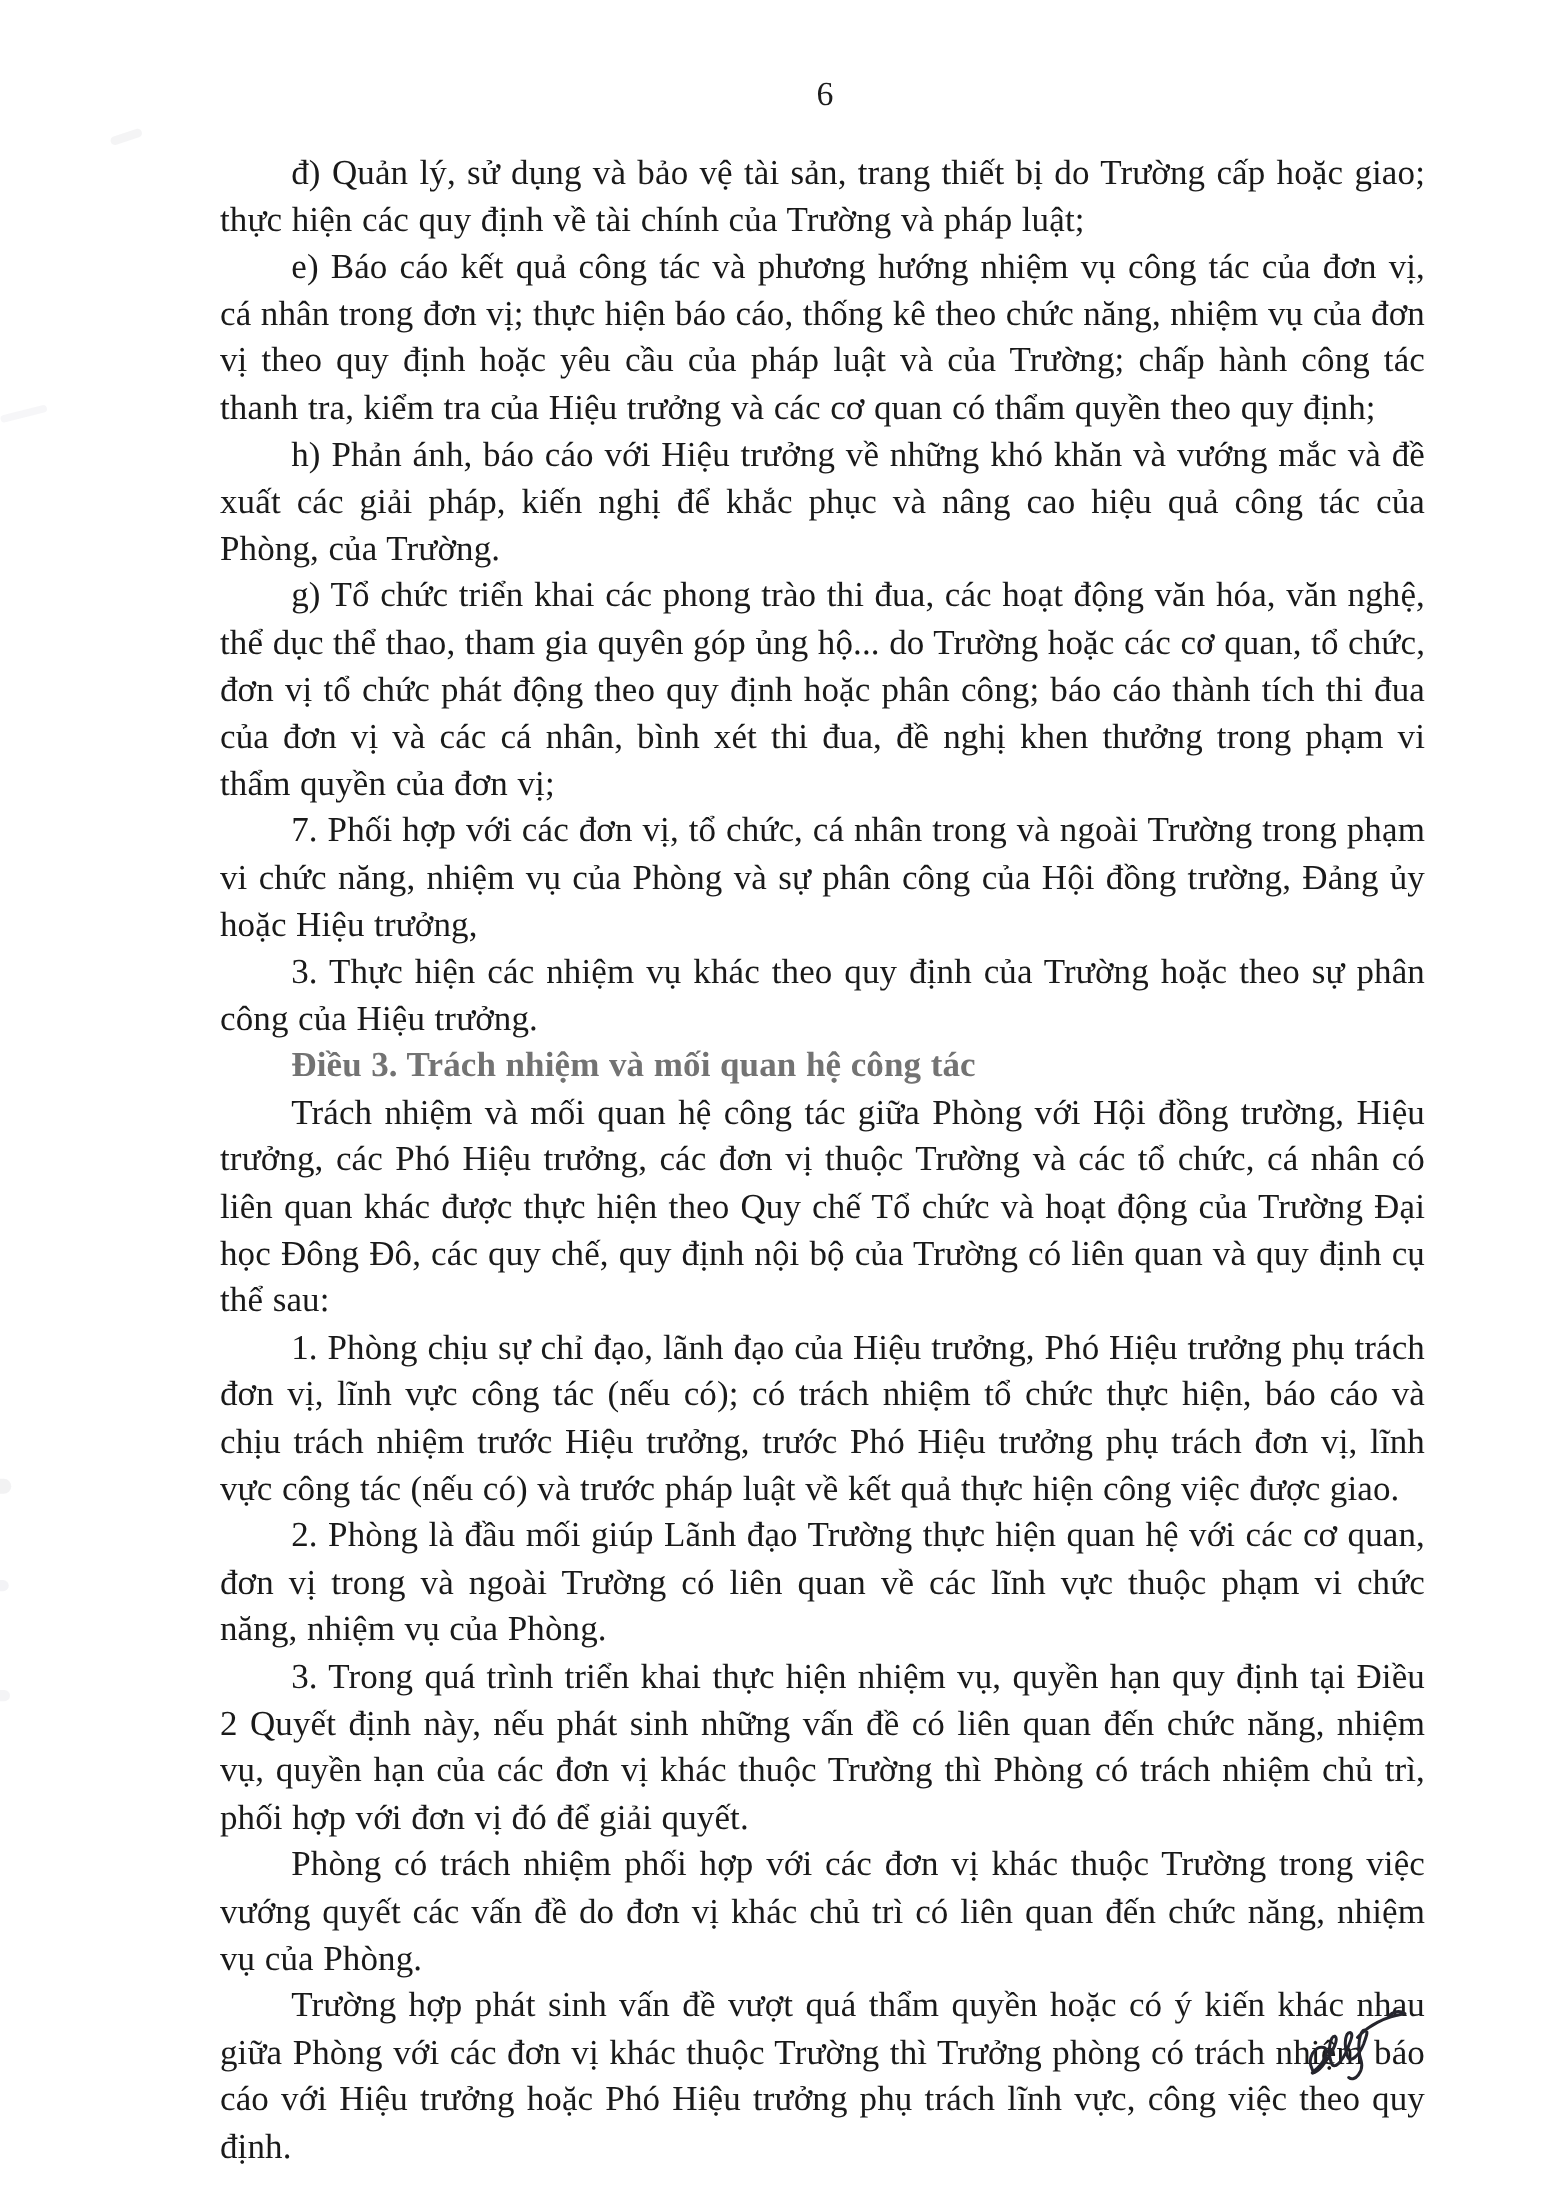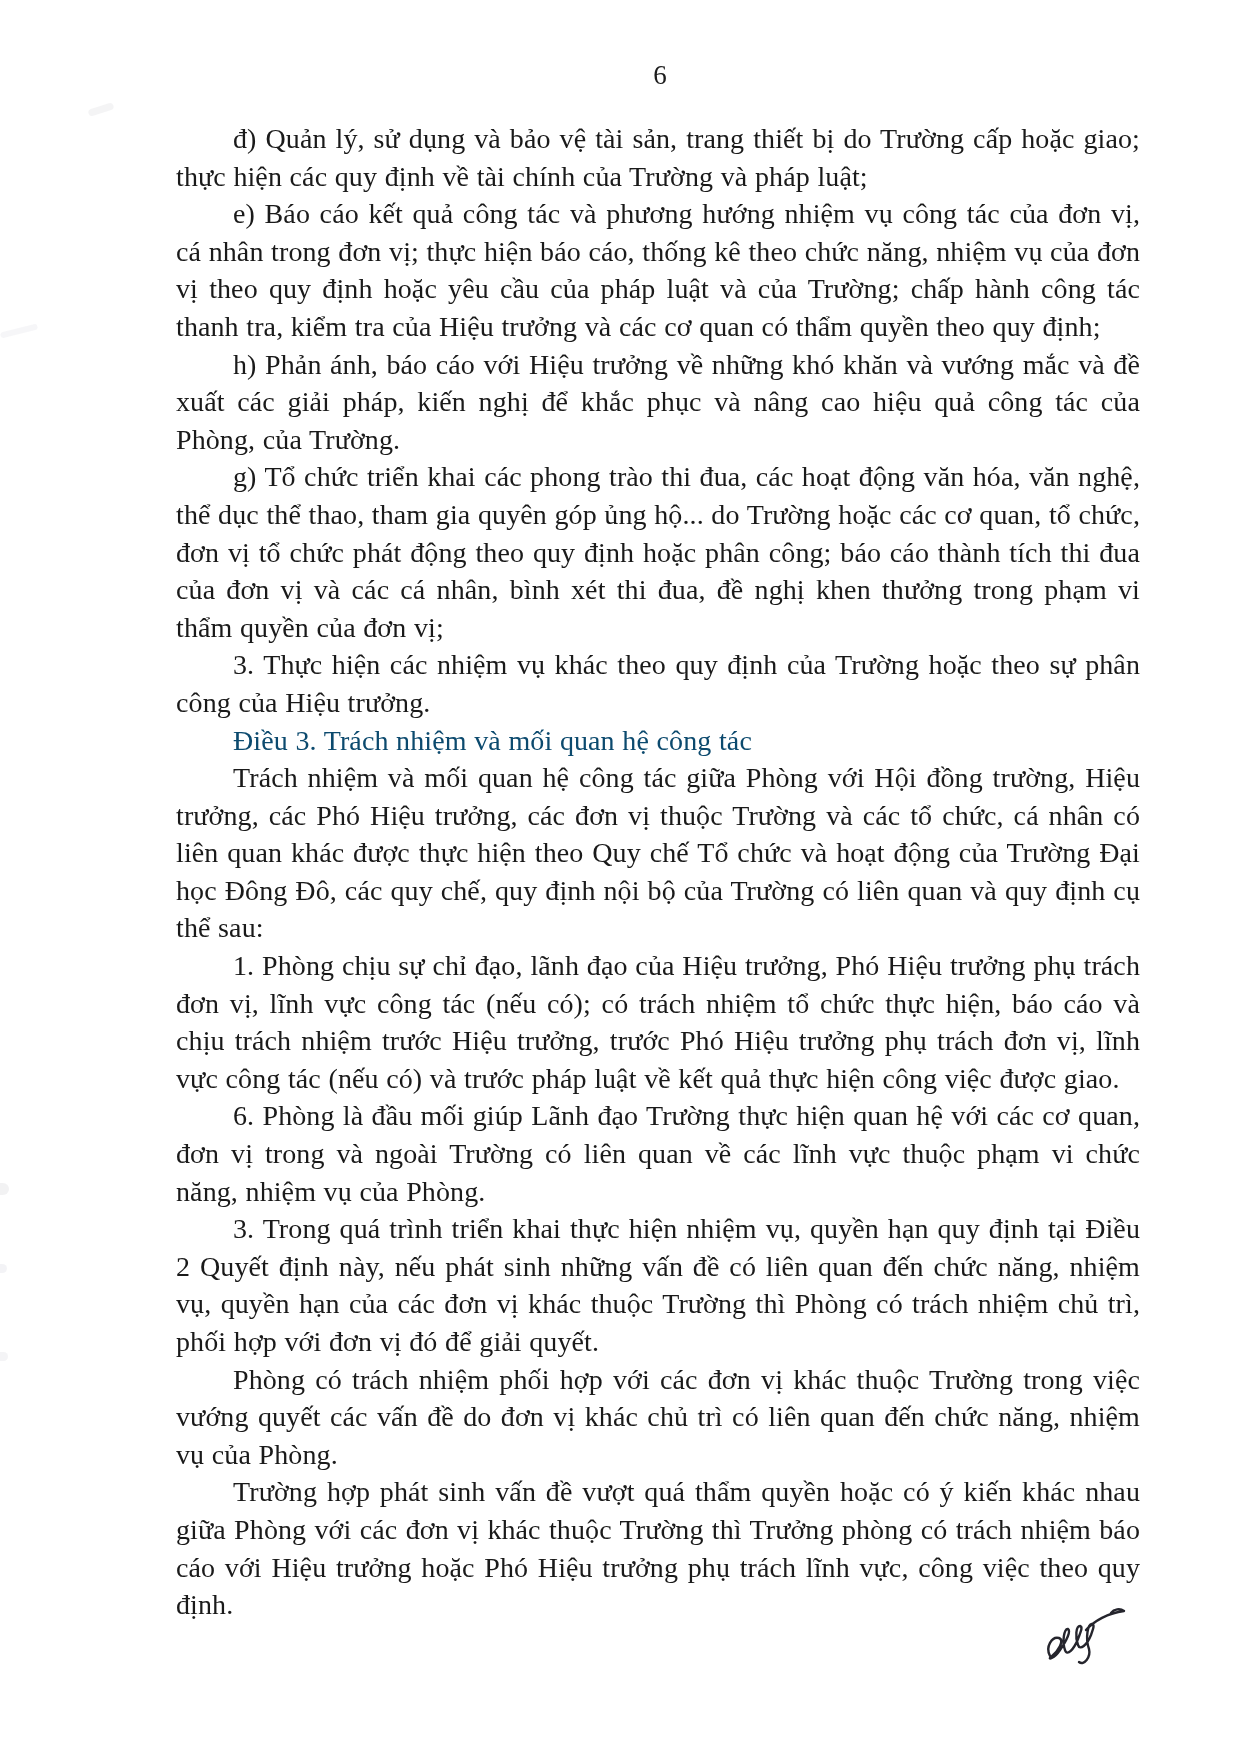--- a/index.html
+++ b/index.html
@@ -36,22 +36,22 @@
     font-size: 28px;
     line-height: 37.6px;
     text-align: justify;
     text-indent: 57px;
     letter-spacing: 0.1px;
     word-spacing: 0.5px;
     color: #1a1a1a;
     hyphens: none;
   }
   .para.heading {
-    font-weight: normal;
-    color: #0c4a6e;
+    font-weight: bold;
+    color: #737373;
   }
   .signature-svg {
     position: absolute;
     left: 1022px;
     top: 1596px;
     width: 110px;
     height: 100px;
   }
   .smudge {
     position: absolute;
@@ -68,25 +68,26 @@
 
 <div class="page">
 
   <div class="page-number">6</div>
 
   <div class="content">
     <p class="para">đ) Quản lý, sử dụng và bảo vệ tài sản, trang thiết bị do Trường cấp hoặc giao; thực hiện các quy định về tài chính của Trường và pháp luật;</p>
     <p class="para">e) Báo cáo kết quả công tác và phương hướng nhiệm vụ công tác của đơn vị, cá nhân trong đơn vị; thực hiện báo cáo, thống kê theo chức năng, nhiệm vụ của đơn vị theo quy định hoặc yêu cầu của pháp luật và của Trường; chấp hành công tác thanh tra, kiểm tra của Hiệu trưởng và các cơ quan có thẩm quyền theo quy định;</p>
     <p class="para">h) Phản ánh, báo cáo với Hiệu trưởng về những khó khăn và vướng mắc và đề xuất các giải pháp, kiến nghị để khắc phục và nâng cao hiệu quả công tác của Phòng, của Trường.</p>
     <p class="para">g) Tổ chức triển khai các phong trào thi đua, các hoạt động văn hóa, văn nghệ, thể dục thể thao, tham gia quyên góp ủng hộ... do Trường hoặc các cơ quan, tổ chức, đơn vị tổ chức phát động theo quy định hoặc phân công; báo cáo thành tích thi đua của đơn vị và các cá nhân, bình xét thi đua, đề nghị khen thưởng trong phạm vi thẩm quyền của đơn vị;</p>
+    <p class="para">7. Phối hợp với các đơn vị, tổ chức, cá nhân trong và ngoài Trường trong phạm vi chức năng, nhiệm vụ của Phòng và sự phân công của Hội đồng trường, Đảng ủy hoặc Hiệu trưởng,</p>
     <p class="para">3. Thực hiện các nhiệm vụ khác theo quy định của Trường hoặc theo sự phân công của Hiệu trưởng.</p>
     <p class="para heading">Điều 3. Trách nhiệm và mối quan hệ công tác</p>
     <p class="para">Trách nhiệm và mối quan hệ công tác giữa Phòng với Hội đồng trường, Hiệu trưởng, các Phó Hiệu trưởng, các đơn vị thuộc Trường và các tổ chức, cá nhân có liên quan khác được thực hiện theo Quy chế Tổ chức và hoạt động của Trường Đại học Đông Đô, các quy chế, quy định nội bộ của Trường có liên quan và quy định cụ thể sau:</p>
     <p class="para">1. Phòng chịu sự chỉ đạo, lãnh đạo của Hiệu trưởng, Phó Hiệu trưởng phụ trách đơn vị, lĩnh vực công tác (nếu có); có trách nhiệm tổ chức thực hiện, báo cáo và chịu trách nhiệm trước Hiệu trưởng, trước Phó Hiệu trưởng phụ trách đơn vị, lĩnh vực công tác (nếu có) và trước pháp luật về kết quả thực hiện công việc được giao.</p>
-    <p class="para">6. Phòng là đầu mối giúp Lãnh đạo Trường thực hiện quan hệ với các cơ quan, đơn vị trong và ngoài Trường có liên quan về các lĩnh vực thuộc phạm vi chức năng, nhiệm vụ của Phòng.</p>
+    <p class="para">2. Phòng là đầu mối giúp Lãnh đạo Trường thực hiện quan hệ với các cơ quan, đơn vị trong và ngoài Trường có liên quan về các lĩnh vực thuộc phạm vi chức năng, nhiệm vụ của Phòng.</p>
     <p class="para">3. Trong quá trình triển khai thực hiện nhiệm vụ, quyền hạn quy định tại Điều 2 Quyết định này, nếu phát sinh những vấn đề có liên quan đến chức năng, nhiệm vụ, quyền hạn của các đơn vị khác thuộc Trường thì Phòng có trách nhiệm chủ trì, phối hợp với đơn vị đó để giải quyết.</p>
     <p class="para">Phòng có trách nhiệm phối hợp với các đơn vị khác thuộc Trường trong việc vướng quyết các vấn đề do đơn vị khác chủ trì có liên quan đến chức năng, nhiệm vụ của Phòng.</p>
     <p class="para">Trường hợp phát sinh vấn đề vượt quá thẩm quyền hoặc có ý kiến khác nhau giữa Phòng với các đơn vị khác thuộc Trường thì Trưởng phòng có trách nhiệm báo cáo với Hiệu trưởng hoặc Phó Hiệu trưởng phụ trách lĩnh vực, công việc theo quy định.</p>
   </div>
 
   <svg class="signature-svg" viewBox="0 0 110 100" aria-hidden="true">
     <path d="M 28 60
              C 23 51 30 40 37 42
              C 43 44 36 56 29 61
              C 25 64 32 63 38 54

